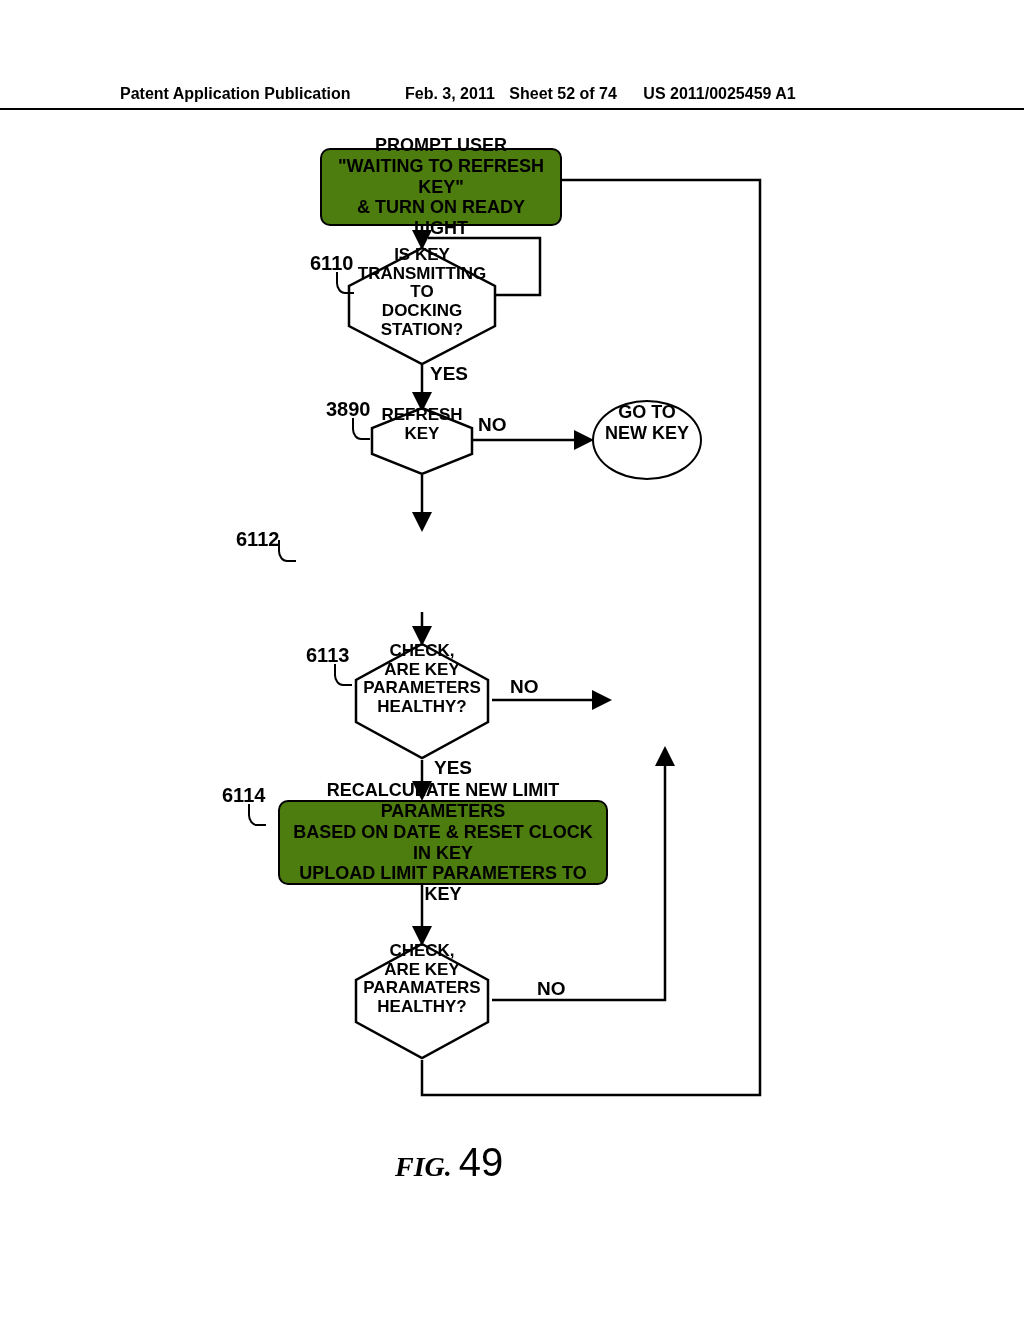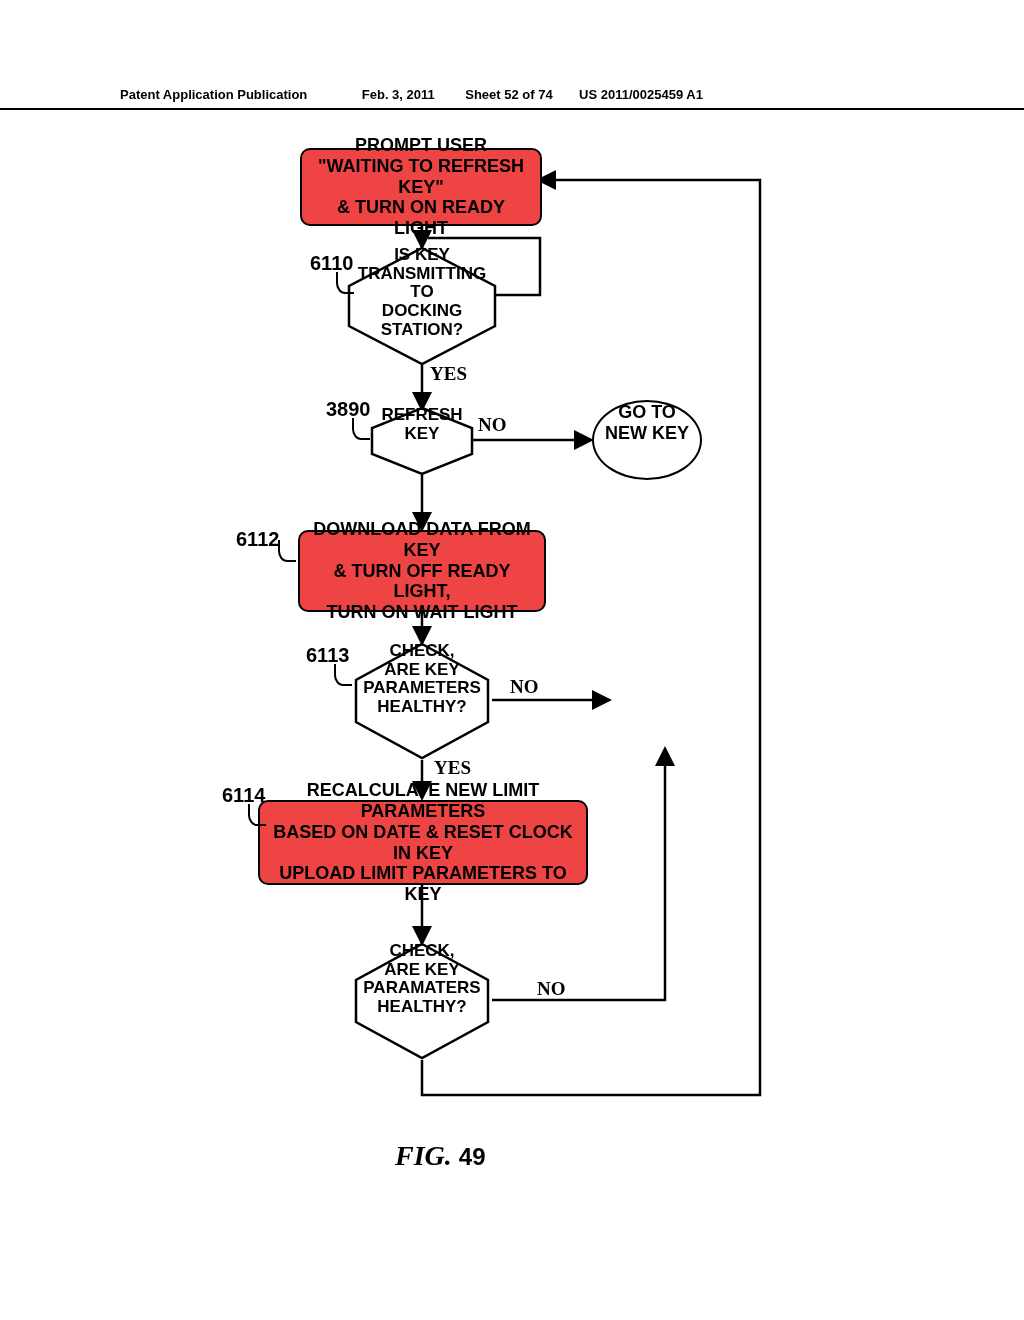--- a/index.html
+++ b/index.html
@@ -12,28 +12,28 @@
     }
     .header {
       position: absolute;
       top: 85px;
       left: 0;
       width: 100%;
       border-bottom: 2px solid black;
       padding-bottom: 5px;
     }
     .header-text {
-      font-size: 13px;
+      font-size: 16px;
       font-weight: bold;
       display: inline-block;
       text-align: center;
     }
     .hdr-left { margin-left: 120px; }
     .hdr-mid { margin-left: 50px; }
-    .hdr-right { margin-left: 26px; }
+    .hdr-right { margin-left: 10px; }
     .hdr-right2 { margin-left: 22px; }
 
     .diagram {
       position: absolute;
       top: 140px;
       left: 0;
       width: 100%;
       height: 1100px;
     }
     .box {
@@ -42,21 +42,22 @@
       border-radius: 10px;
       text-align: center;
       font-weight: 900;
       font-family: 'Arial Narrow', Arial, sans-serif;
       font-stretch: condensed;
       display: flex;
       align-items: center;
       justify-content: center;
       line-height: 1.15;
       padding: 6px 6px;
-      background: #ef4444;
+      background: #4d7c0f;
+      margin-left: 20px;
     }
     .hex {
       position: absolute;
       text-align: center;
       font-weight: 900;
       font-family: 'Arial Narrow', Arial, sans-serif;
       font-stretch: condensed;
       display: flex;
       justify-content: center;
       line-height: 1.1;
@@ -85,21 +86,21 @@
       position: absolute;
       font-weight: bold;
       font-size: 20px;
       font-family: 'Arial Narrow', Arial, sans-serif;
       font-stretch: condensed;
     }
     .lbl {
       position: absolute;
       font-weight: 900;
       font-size: 19px;
-      font-family: Liberation Serif, serif;
+      font-family: Liberation Sans, sans-serif;
       font-stretch: condensed;
     }
     .tick {
       position: absolute;
       border: 2px solid black;
       border-right: none;
       border-bottom-left-radius: 50% 50%;
       border-top: none;
       width: 18px;
       height: 22px;
@@ -107,22 +108,22 @@
     .fig-label {
       position: absolute;
       font-style: italic;
       font-weight: bold;
       font-size: 28px;
       font-family: 'Times New Roman', serif;
     }
     .fig-num {
       font-family: 'Arial Narrow', Arial, sans-serif;
       font-style: normal;
-      font-weight: 700;
-      font-size: 24px;
+      font-weight: 400;
+      font-size: 40px;
     }
     svg.lines {
       position: absolute;
       top: 0; left: 0;
       width: 100%; height: 100%;
       pointer-events: none;
     }
   </style>
 </head>
 <body>
@@ -194,25 +195,20 @@
   </div>
   <div class="ref" style="left:326px; top:258px;">3890</div>
   <div class="tick" style="left:352px; top:278px;"></div>
   <div class="lbl" style="left:478px; top:274px;">NO</div>
 
   <div class="circle" style="left:592px; top:260px; width:110px; height:80px; font-size:18px;">
     <span style="white-space:pre-line;">GO TO
 NEW KEY</span>
   </div>
 
-  <div class="box" style="left:298px; top:390px; width:248px; height:82px; font-size:18px;">
-    <span style="white-space:pre-line;">DOWNLOAD DATA FROM KEY
-&amp; TURN OFF READY LIGHT,
-TURN ON WAIT LIGHT</span>
-  </div>
   <div class="ref" style="left:236px; top:388px;">6112</div>
   <div class="tick" style="left:278px; top:400px;"></div>
 
   <div class="hex" style="left:354px; top:502px; width:136px; height:118px; font-size:17px;">
     <svg viewBox="0 0 136 118">
         <polygon points="68,2 134,38 134,80 68,116 2,80 2,38" fill="white" stroke="black" stroke-width="2.5"></polygon>
       </svg>
     <span class="hex-text" style="white-space:pre-line;">CHECK,
 ARE KEY
 PARAMETERS

